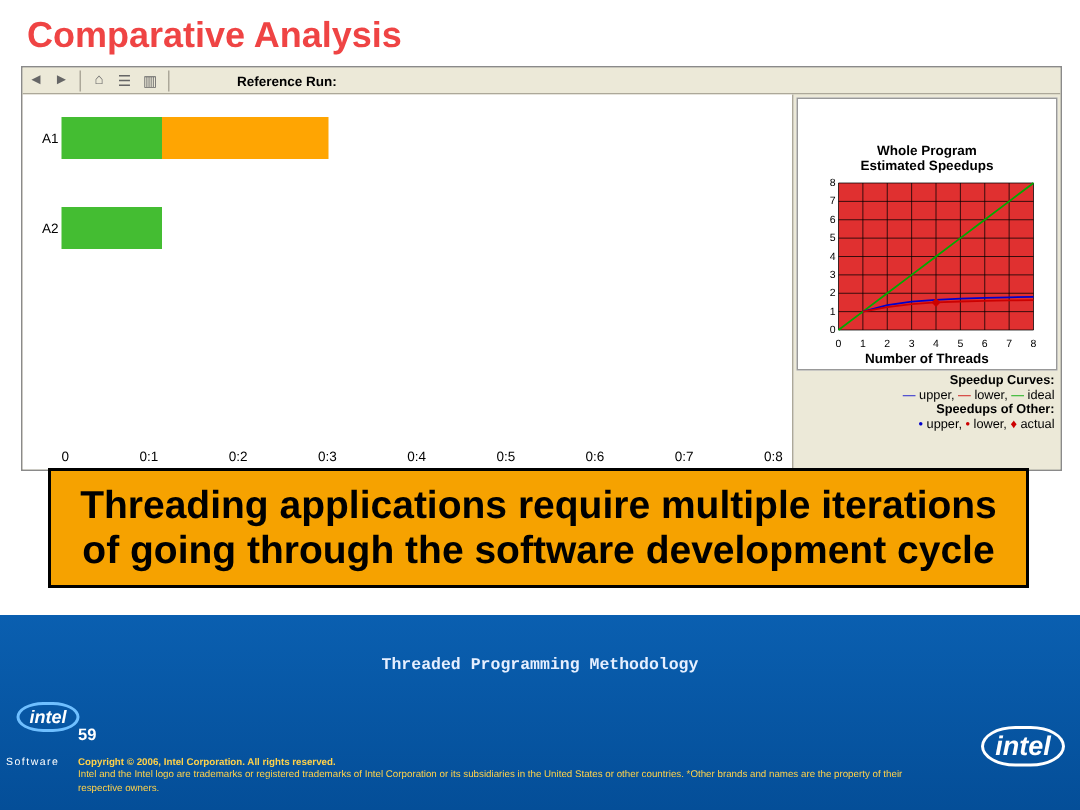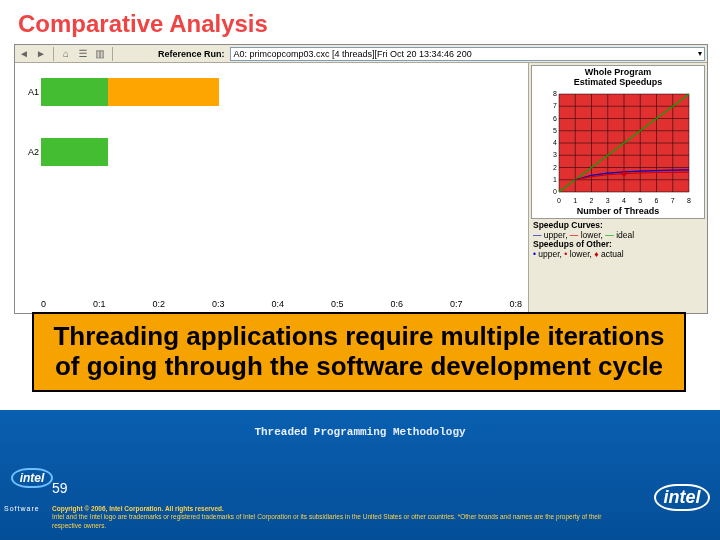--- a/index.html
+++ b/index.html
@@ -127,36 +127,38 @@
   .chart-box {
     background: #fff;
     border: 1px solid #999;
     padding: 2px;
   }
   .chart-title {
     text-align: center;
     font-size: 9px;
     font-weight: bold;
     line-height: 1.1;
+    margin-top: 28px;
   }
   .chart-plot {
     position: relative;
     width: 150px;
     height: 116px;
     margin: 2px auto 0;
   }
   .chart-xlabel {
     text-align: center;
     font-size: 9px;
     font-weight: bold;
   }
   .speedup-caption {
     padding: 2px 2px 0;
     font-size: 8.5px;
     line-height: 1.15;
+    text-align: right;
   }
   .callout {
     position: absolute;
     left: 14px;
     right: 16px;
     top: 268px;
     background: #f6a200;
     border: 2px solid #000;
     padding: 8px 10px;
     z-index: 5;
@@ -175,29 +177,29 @@
     background: #0a5fb0;
     background: linear-gradient(180deg, #0a5fb0 0%, #044e98 100%);
     color: #fff;
   }
   .methodology {
     text-align: center;
     font-family: "Courier New", monospace;
     font-size: 11px;
     font-weight: bold;
     color: #e6efff;
-    padding-top: 16px;
+    padding-top: 28px;
   }
   .slide-num {
     position: absolute;
     left: 52px;
     bottom: 44px;
     color: #fff;
-    font-size: 14px;
-    font-weight: normal;
+    font-size: 11px;
+    font-weight: bold;
     text-align: right;
   }
   .copy-block {
     position: absolute;
     left: 52px;
     right: 90px;
     bottom: 10px;
     font-size: 6.5px;
     line-height: 1.3;
     color: #ffd24a;
@@ -239,23 +241,20 @@
   <div class="tool-window">
     <div class="toolbar">
       <span class="tbtn">◄</span>
       <span class="tbtn">►</span>
       <span class="sep"></span>
       <span class="tbtn">⌂</span>
       <span class="tbtn">☰</span>
       <span class="tbtn">▥</span>
       <span class="sep"></span>
       <span class="label">Reference Run:</span>
-      <span class="dropdown" style="flex:1">
-        <span>A0: primcopcomp03.cxc [4 threads][Fri Oct 20 13:34:46 200</span>
-      </span>
     </div>
 
     <div class="tool-body">
       <div class="bar-panel">
         <div id="rows">
             <div class="row">
               <div class="ylab">A1</div>
               <div class="track">
                 <div class="seg" style="width: 14%; background: rgb(68, 189, 50);"></div>
                 <div class="seg" style="width: 23%; background: rgb(255, 165, 2);"></div>

